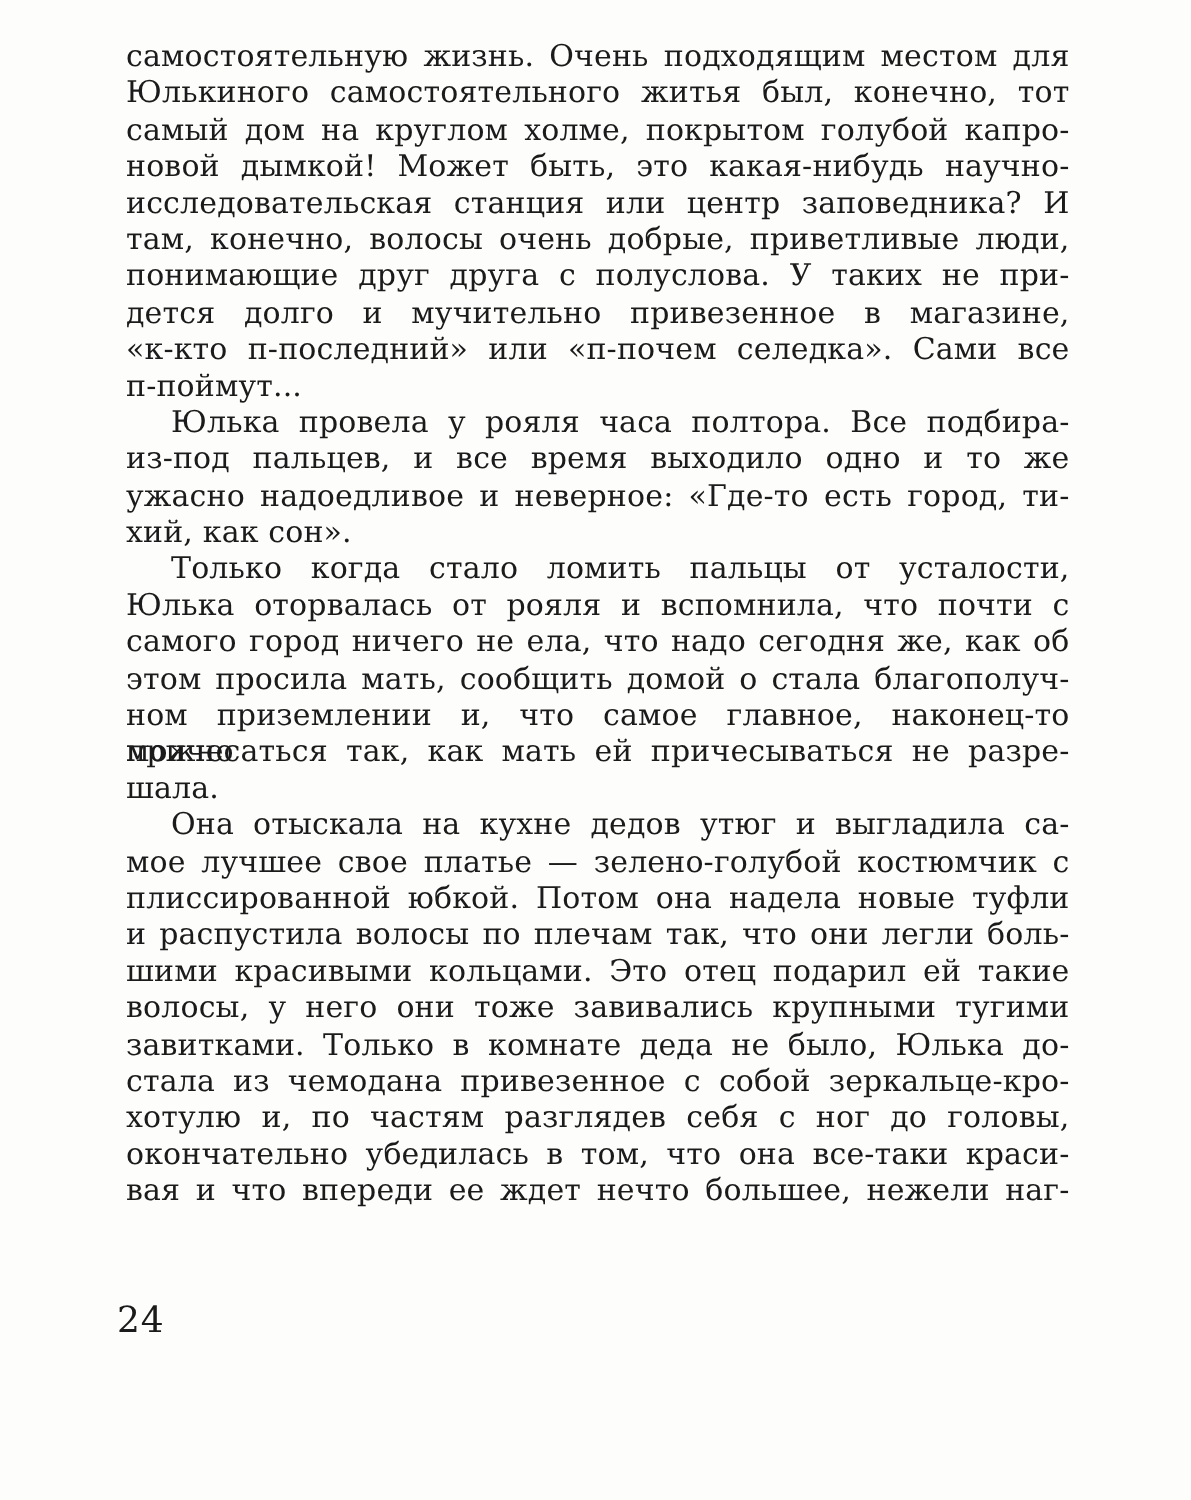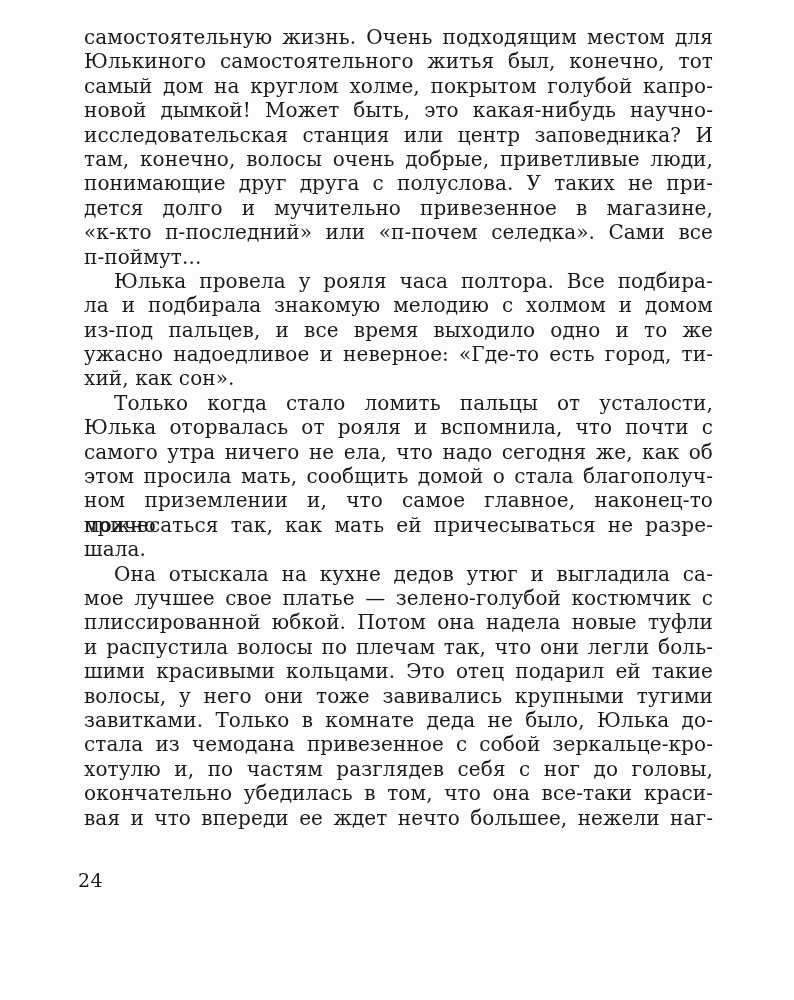--- a/index.html
+++ b/index.html
@@ -35,21 +35,21 @@
   .line.para-end {
     text-align-last: left;
   }
   .line.indent {
     text-indent: 30px;
   }
   .page-number {
     position: absolute;
     left: 78px;
     top: 868px;
-    font-size: 19px;
+    font-size: 24px;
     line-height: 24px;
     letter-spacing: 0.5px;
     color: #1b1b1b;
   }
 </style>
 </head>
 <body>
 
 <div class="book-page">
   <div class="text-block">
@@ -57,27 +57,26 @@
       <div class="line">Юлькиного самостоятельного житья был, конечно, тот</div>
       <div class="line">самый дом на круглом холме, покрытом голубой капро-</div>
       <div class="line">новой дымкой! Может быть, это какая-нибудь научно-</div>
       <div class="line">исследовательская станция или центр заповедника? И</div>
       <div class="line">там, конечно, волосы очень добрые, приветливые люди,</div>
       <div class="line">понимающие друг друга с полуслова. У таких не при-</div>
       <div class="line">дется долго и мучительно привезенное в магазине,</div>
       <div class="line">«к-кто п-последний» или «п-почем селедка». Сами все</div>
       <div class="line para-end">п-поймут...</div>
       <div class="line indent">Юлька провела у рояля часа полтора. Все подбира-</div>
-      <div class="line">ла и подбирала знакомую мелодию с холмом и домом</div>
       <div class="line">из-под пальцев, и все время выходило одно и то же</div>
       <div class="line">ужасно надоедливое и неверное: «Где-то есть город, ти-</div>
       <div class="line para-end">хий, как сон».</div>
       <div class="line indent">Только когда стало ломить пальцы от усталости,</div>
       <div class="line">Юлька оторвалась от рояля и вспомнила, что почти с</div>
-      <div class="line">самого утра ничего не ела, что надо сегодня же, как об</div>
+      <div class="line">самого город ничего не ела, что надо сегодня же, как об</div>
       <div class="line">этом просила мать, сообщить домой о стала благополуч-</div>
       <div class="line">ном приземлении и, что самое главное, наконец-то можно</div>
       <div class="line">причесаться так, как мать ей причесываться не разре-</div>
       <div class="line para-end">шала.</div>
       <div class="line indent">Она отыскала на кухне дедов утюг и выгладила са-</div>
       <div class="line">мое лучшее свое платье — зелено-голубой костюмчик с</div>
       <div class="line">плиссированной юбкой. Потом она надела новые туфли</div>
       <div class="line">и распустила волосы по плечам так, что они легли боль-</div>
       <div class="line">шими красивыми кольцами. Это отец подарил ей такие</div>
       <div class="line">волосы, у него они тоже завивались крупными тугими</div>

